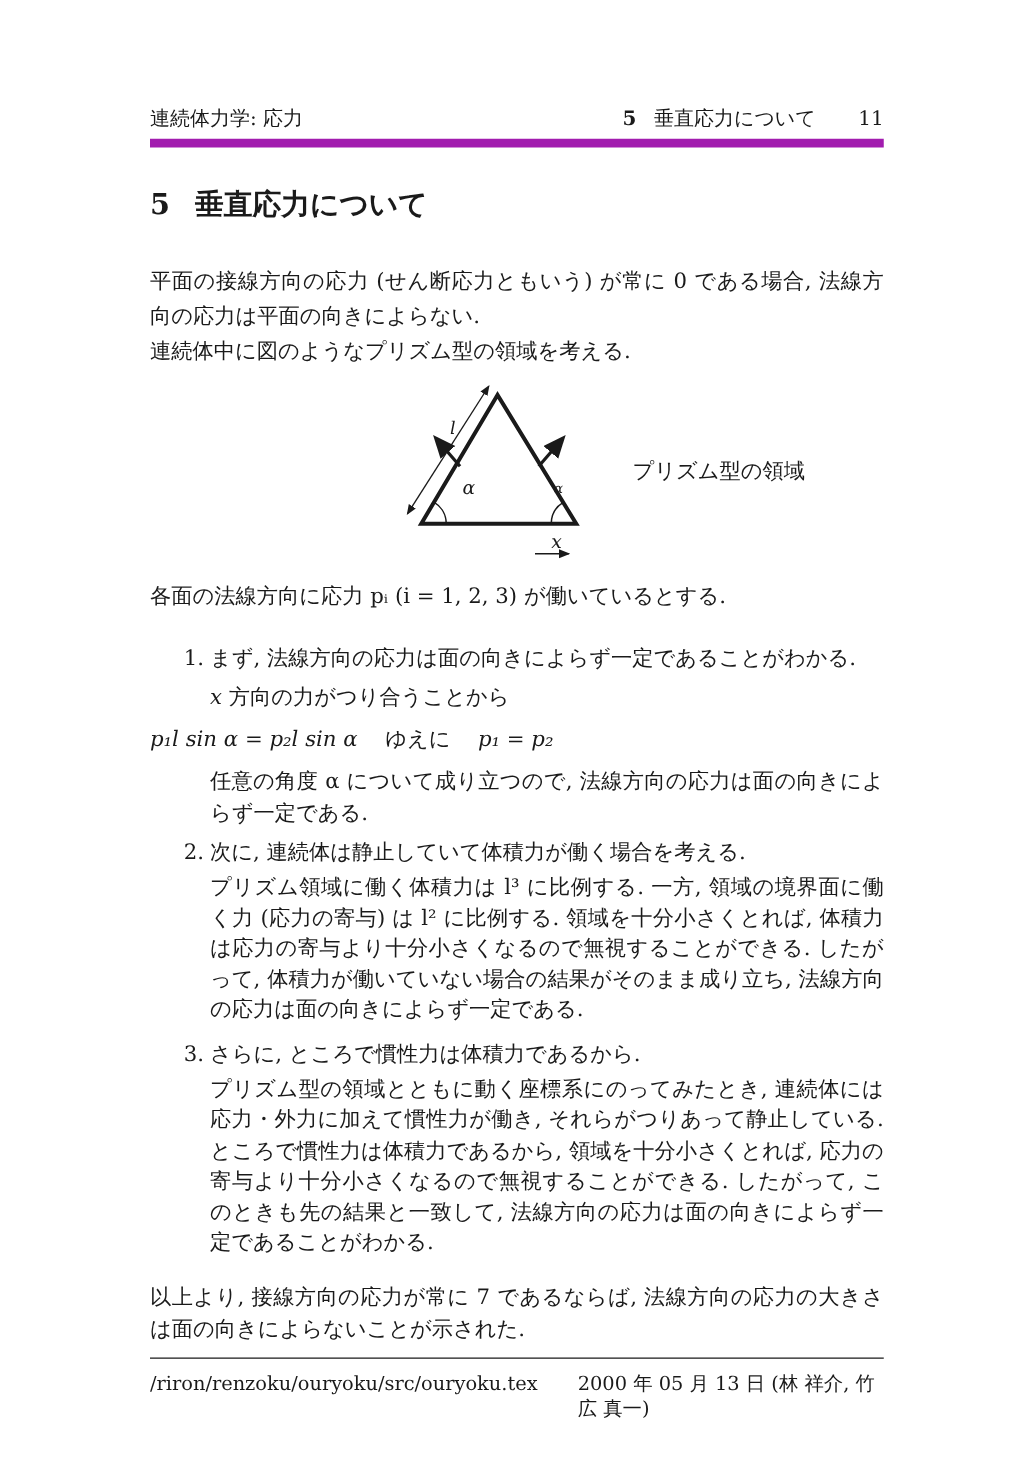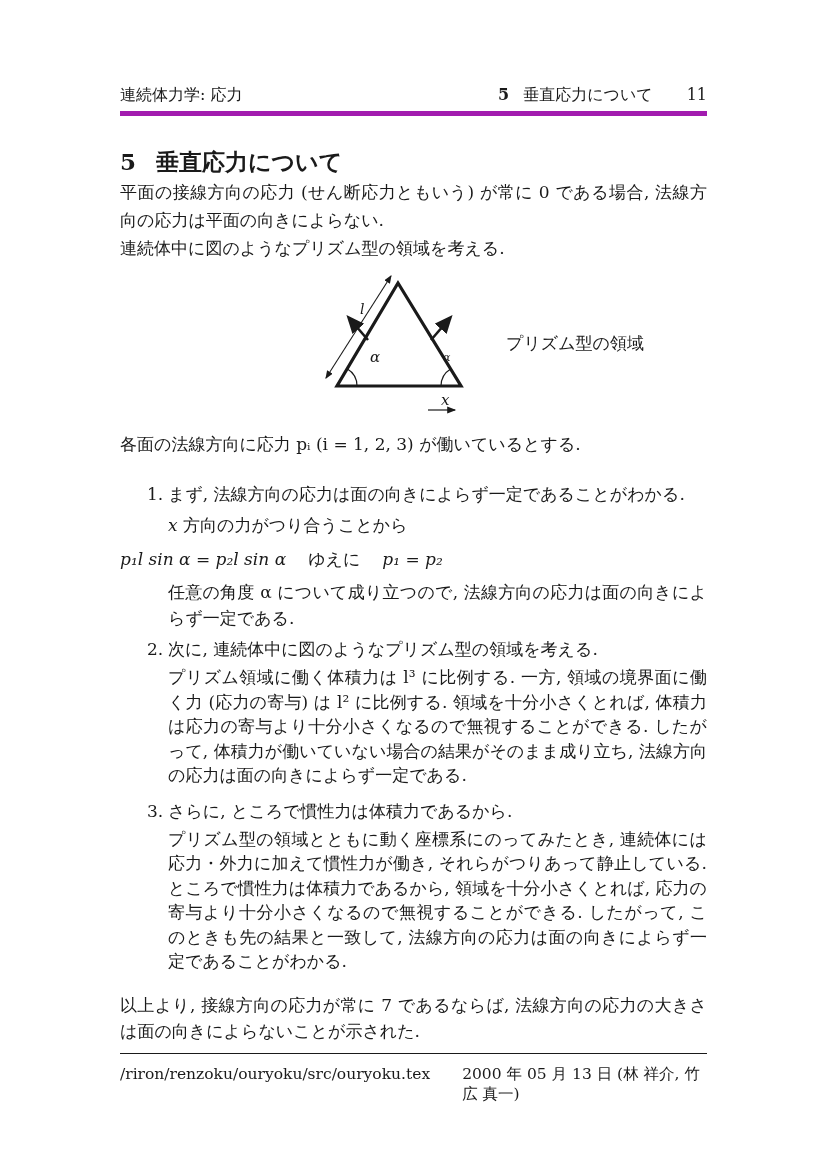--- a/index.html
+++ b/index.html
@@ -12,32 +12,32 @@
     color: #1a1a1a;
     font-family: "DejaVu Serif", "Liberation Serif", serif;
     overflow: hidden;
   }
   .content { position: absolute; left: 120px; top: 0; width: 587px; }
 
   .header {
     margin-top: 85px;
     display: flex; justify-content: space-between; align-items: baseline;
     font-size: 16px; line-height: 20px;
-    border-bottom: 5px solid #a21caf;
+    border-bottom: 7px solid #a21caf;
     padding-bottom: 6px;
   }
   .header-right { display: flex; align-items: baseline; }
   .header-sec-no { margin-right: 14px; font-weight: bold; }
   .header-page-no { margin-left: 34px; font-weight: normal; }
 
   .doc-title { margin-top: 30px; font-size: 23px; font-weight: bold; line-height: 32px; display: flex; }
   .doc-title-no { margin-right: 20px; }
 
   .para { font-size: 17px; line-height: 28px; text-align: justify; }
-  .p1 { }
+  .p1 { margin-top: 31px; }
   .p2 { }
   .p3 { margin-top: 16px; }
 
   .figure { position: relative; margin-top: 10px; height: 142px; }
   .fig-svg { position: absolute; left: 200px; top: 0; }
   .fig-caption { position: absolute; left: 386px; top: 60px; font-size: 17px; }
   .math { font-style: italic; font-family: "DejaVu Serif", "Liberation Serif", serif; }
 
   .list { margin-top: 22px; }
   .item { position: relative; padding-left: 48px; }
@@ -132,21 +132,21 @@
         <div class="item-lead">まず, 法線方向の応力は面の向きによらず一定であることがわかる.</div>
         <div class="item1-line"><span class="math">x</span><span> 方向の力がつり合うことから</span></div>
         <div class="equation">
           <span class="math">p₁l sin α = p₂l sin α</span><span class="eq-conn">ゆえに</span><span class="math">p₁ = p₂</span>
         </div>
         <div class="item1-concl">任意の角度 α について成り立つので, 法線方向の応力は面の向きによらず一定である.</div>
       </div>
 
       <div class="item item2">
         <span class="item-num">2.</span>
-        <div class="item-lead">次に, 連続体中に図のようなプリズム型の領域を考える.</div>
+        <div class="item-lead">次に, 連続体は静止していて体積力が働く場合を考える.</div>
         <div class="item-body">プリズム領域に働く体積力は l³ に比例する. 一方, 領域の境界面に働く力 (応力の寄与) は l² に比例する. 領域を十分小さくとれば, 体積力は応力の寄与より十分小さくなるので無視することができる. したがって, 体積力が働いていない場合の結果がそのまま成り立ち, 法線方向の応力は面の向きによらず一定である.</div>
       </div>
 
       <div class="item item3">
         <span class="item-num">3.</span>
         <div class="item-lead">さらに, ところで慣性力は体積力であるから.</div>
         <div class="item-body">プリズム型の領域とともに動く座標系にのってみたとき, 連続体には応力・外力に加えて慣性力が働き, それらがつりあって静止している. ところで慣性力は体積力であるから, 領域を十分小さくとれば, 応力の寄与より十分小さくなるので無視することができる. したがって, このときも先の結果と一致して, 法線方向の応力は面の向きによらず一定であることがわかる.</div>
       </div>
 
     </div>

